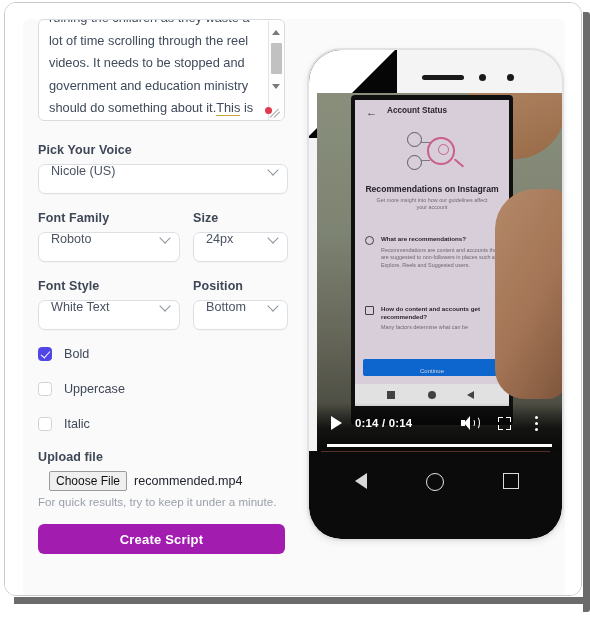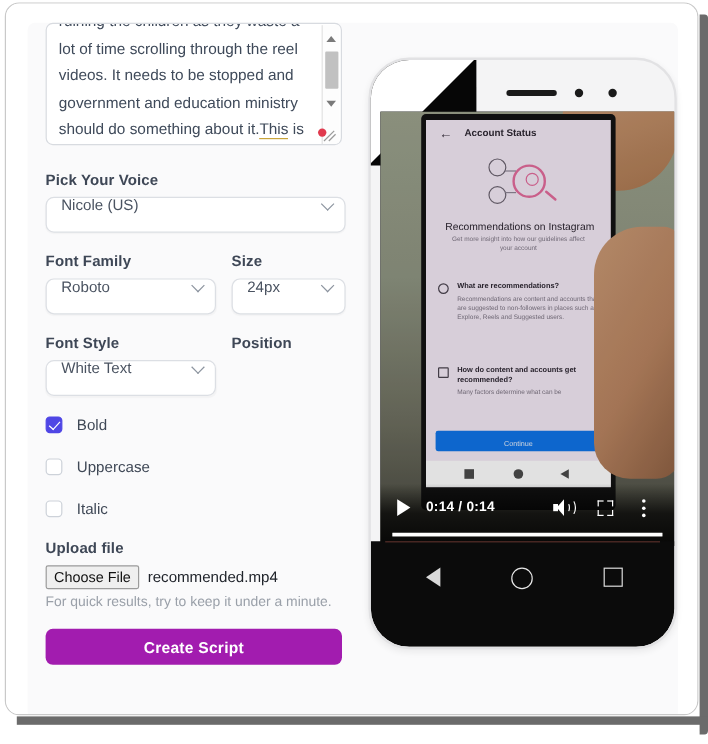--- a/index.html
+++ b/index.html
@@ -201,21 +201,21 @@
     position: absolute;
     left: 4.2px; top: 1.3px;
     width: 4px; height: 8px;
     border-right: 1.9px solid #fff;
     border-bottom: 1.9px solid #fff;
     transform: rotate(42deg);
   }
   .cblabel { font-size: 12.6px; color: #3f4856; }
 
   
-  .file-row { display: flex; align-items: center; margin-bottom: 4px; }
+  .file-row { display: flex; align-items: center; margin-bottom: 4px; margin-left: 11px; }
   .choose-btn {
     border: 1px solid #9b9b9b;
     background: #efefef;
     border-radius: 2px;
     font-size: 12px;
     color: #111;
     padding: 2px 6px;
     font-family: "Liberation Sans", sans-serif;
   }
   .file-name { font-size: 12.6px; color: #20242b; margin-left: 7px; }
@@ -346,22 +346,22 @@
     left: 52px; top: 31px; width: 15px; height: 15px;
     border: 1.4px solid #6b6370;
   }
   .vs-hero .ln1, .vs-hero .ln2 {
     position: absolute; background: #8d8594; height: 1px;
   }
   .vs-hero .ln1 { left: 66px; top: 18px; width: 9px; }
   .vs-hero .ln2 { left: 66px; top: 36px; width: 9px; }
   .vs-h1 {
     position: absolute; left: 0; right: 0; top: 84px;
-    text-align: left;
-    font-size: 8.6px; font-weight: normal; color: #2b2530; padding-left: 16px;
+    text-align: center;
+    font-size: 8.6px; font-weight: bold; color: #2b2530;
   }
   .vs-sub {
     position: absolute; left: 16px; right: 16px; top: 97px;
     text-align: center;
     font-size: 5.4px; color: #7d7584; line-height: 7px;
   }
   .vs-q {
     position: absolute; left: 10px; right: 10px;
   }
   .vs-q .ico {
@@ -579,20 +579,24 @@
       <div class="row2 block">
         <div class="col-a">
           <div class="field-label">Font Style</div>
           <div class="select">
             <span class="val">White Text</span>
             <span class="chev"></span>
           </div>
         </div>
         <div class="col-b">
           <div class="field-label">Position</div>
+          <div class="select">
+            <span class="val">Bottom</span>
+            <span class="chev"></span>
+          </div>
         </div>
       </div>
 
       <div style="margin-top:-2px;">
         <div class="cbrow">
           <span class="cbox on"></span>
           <span class="cblabel">Bold</span>
         </div>
         <div class="cbrow">
           <span class="cbox"></span>

